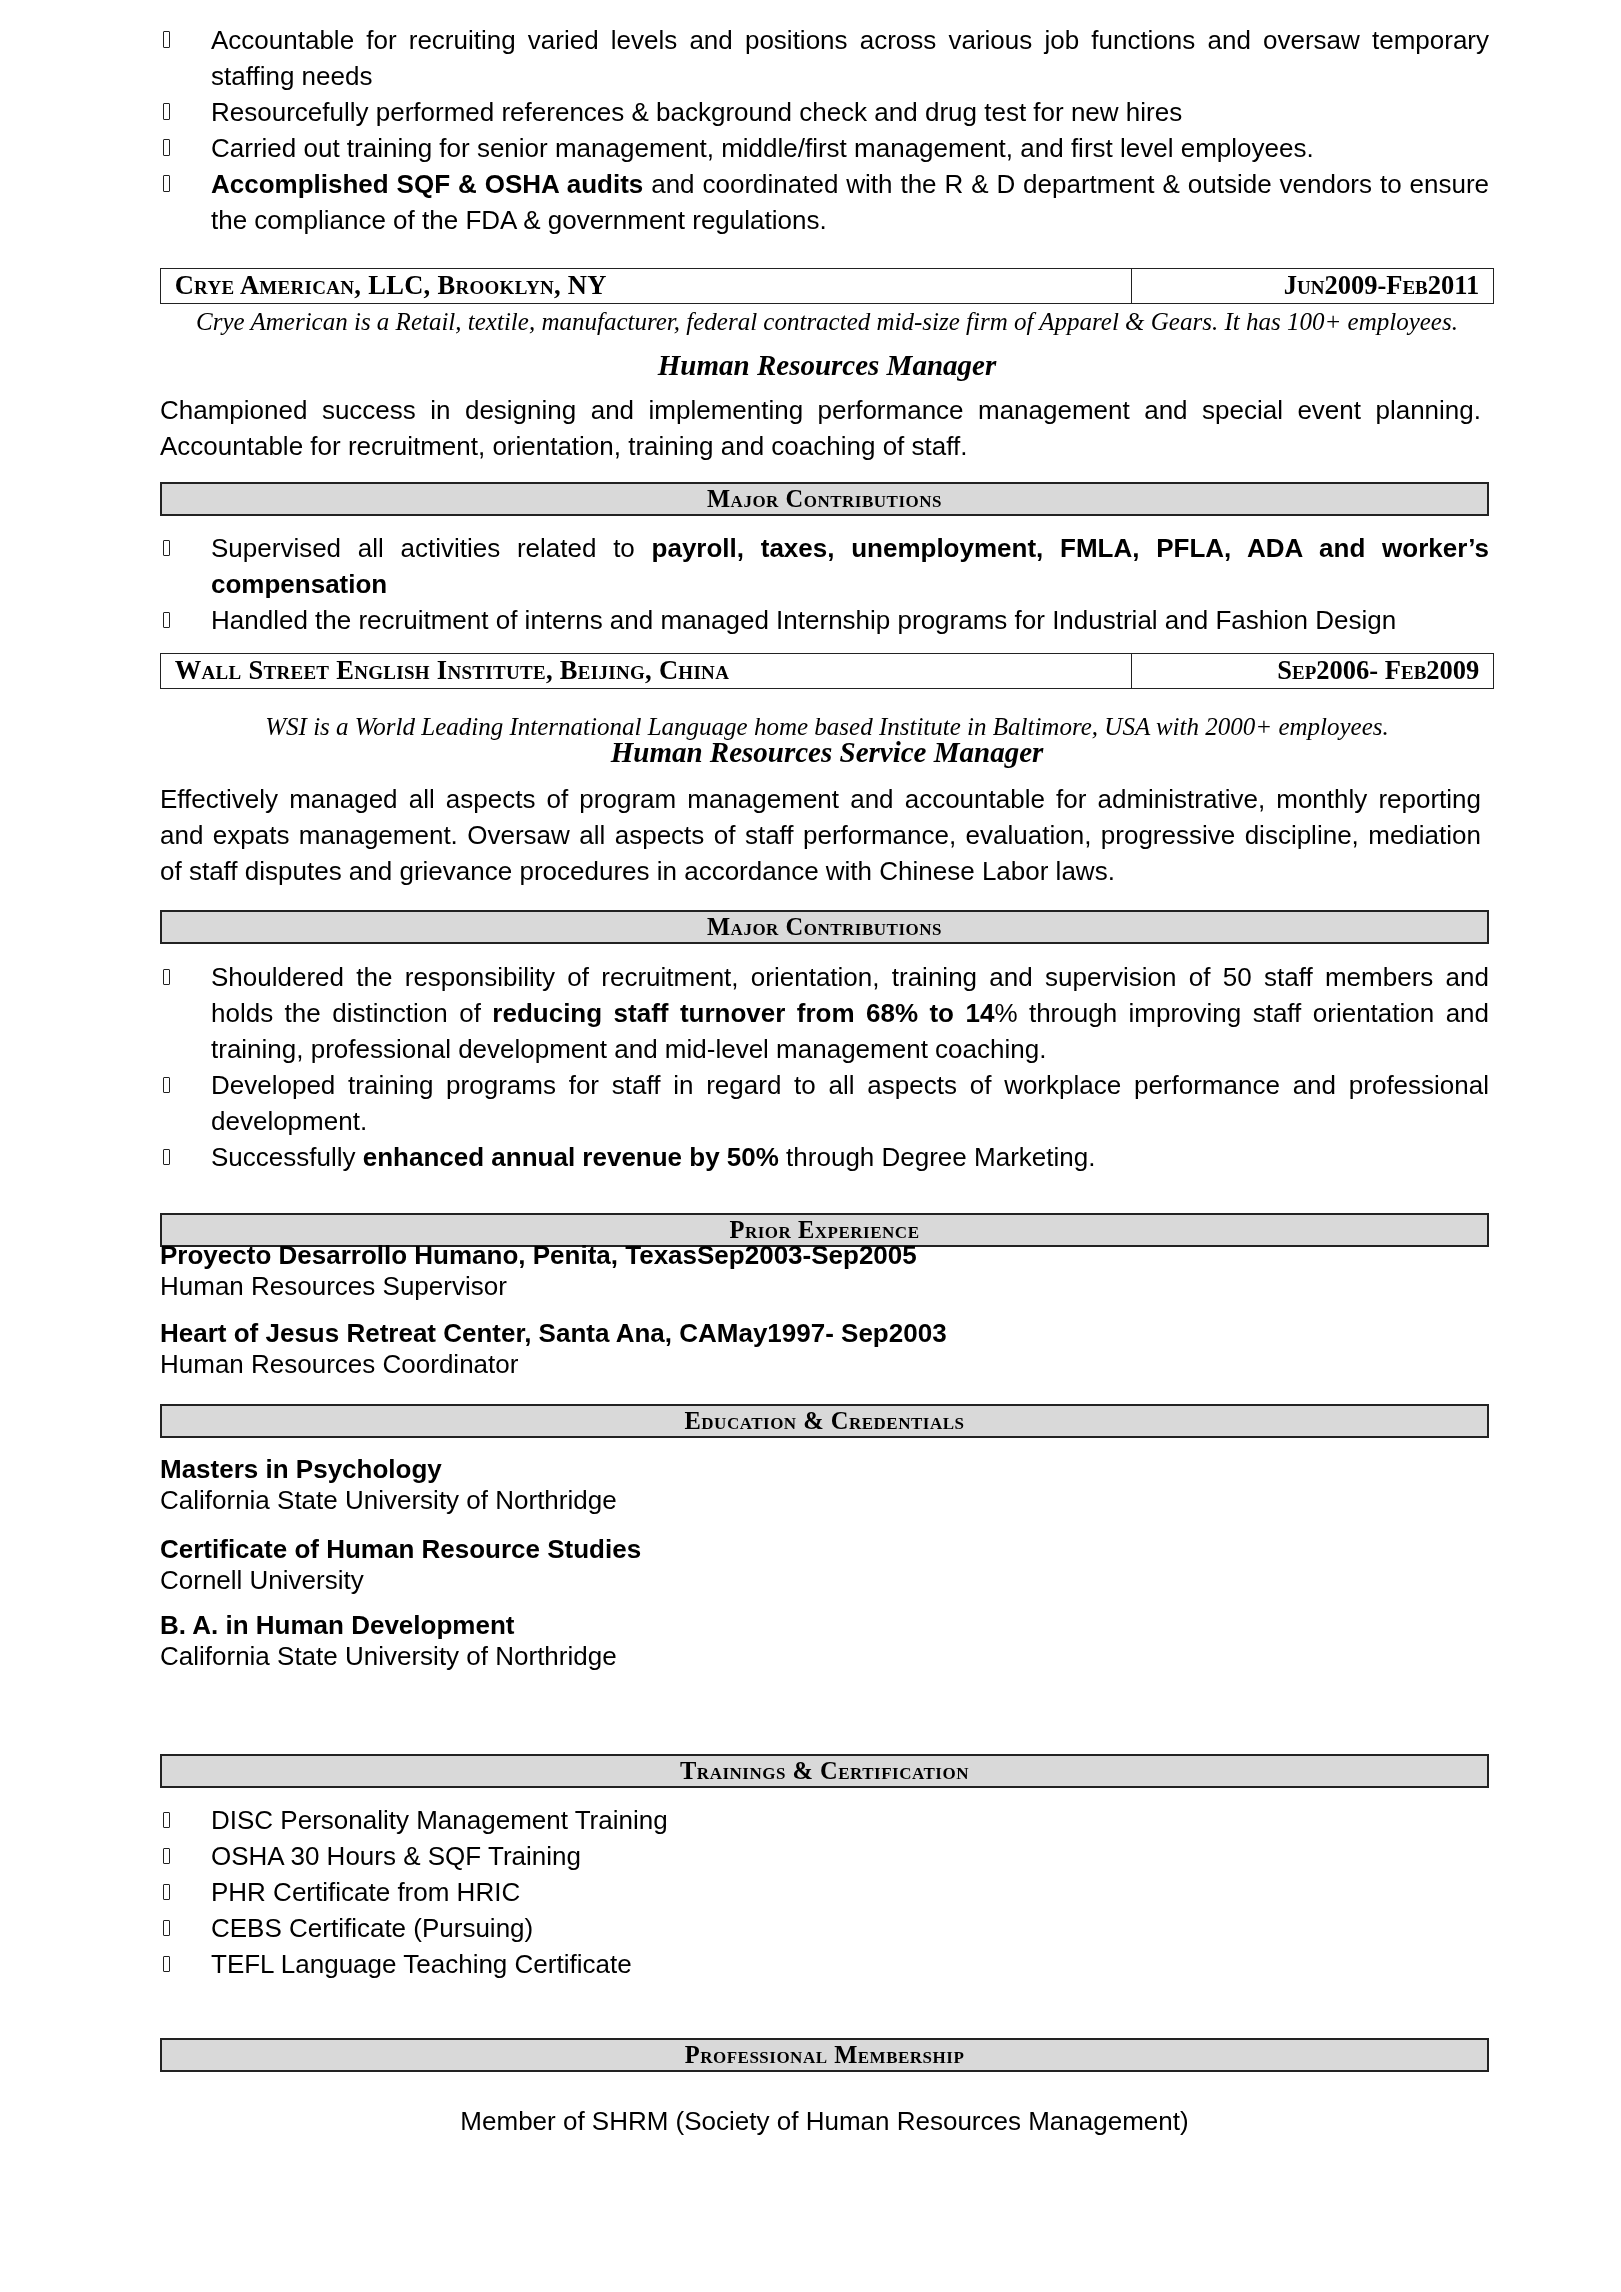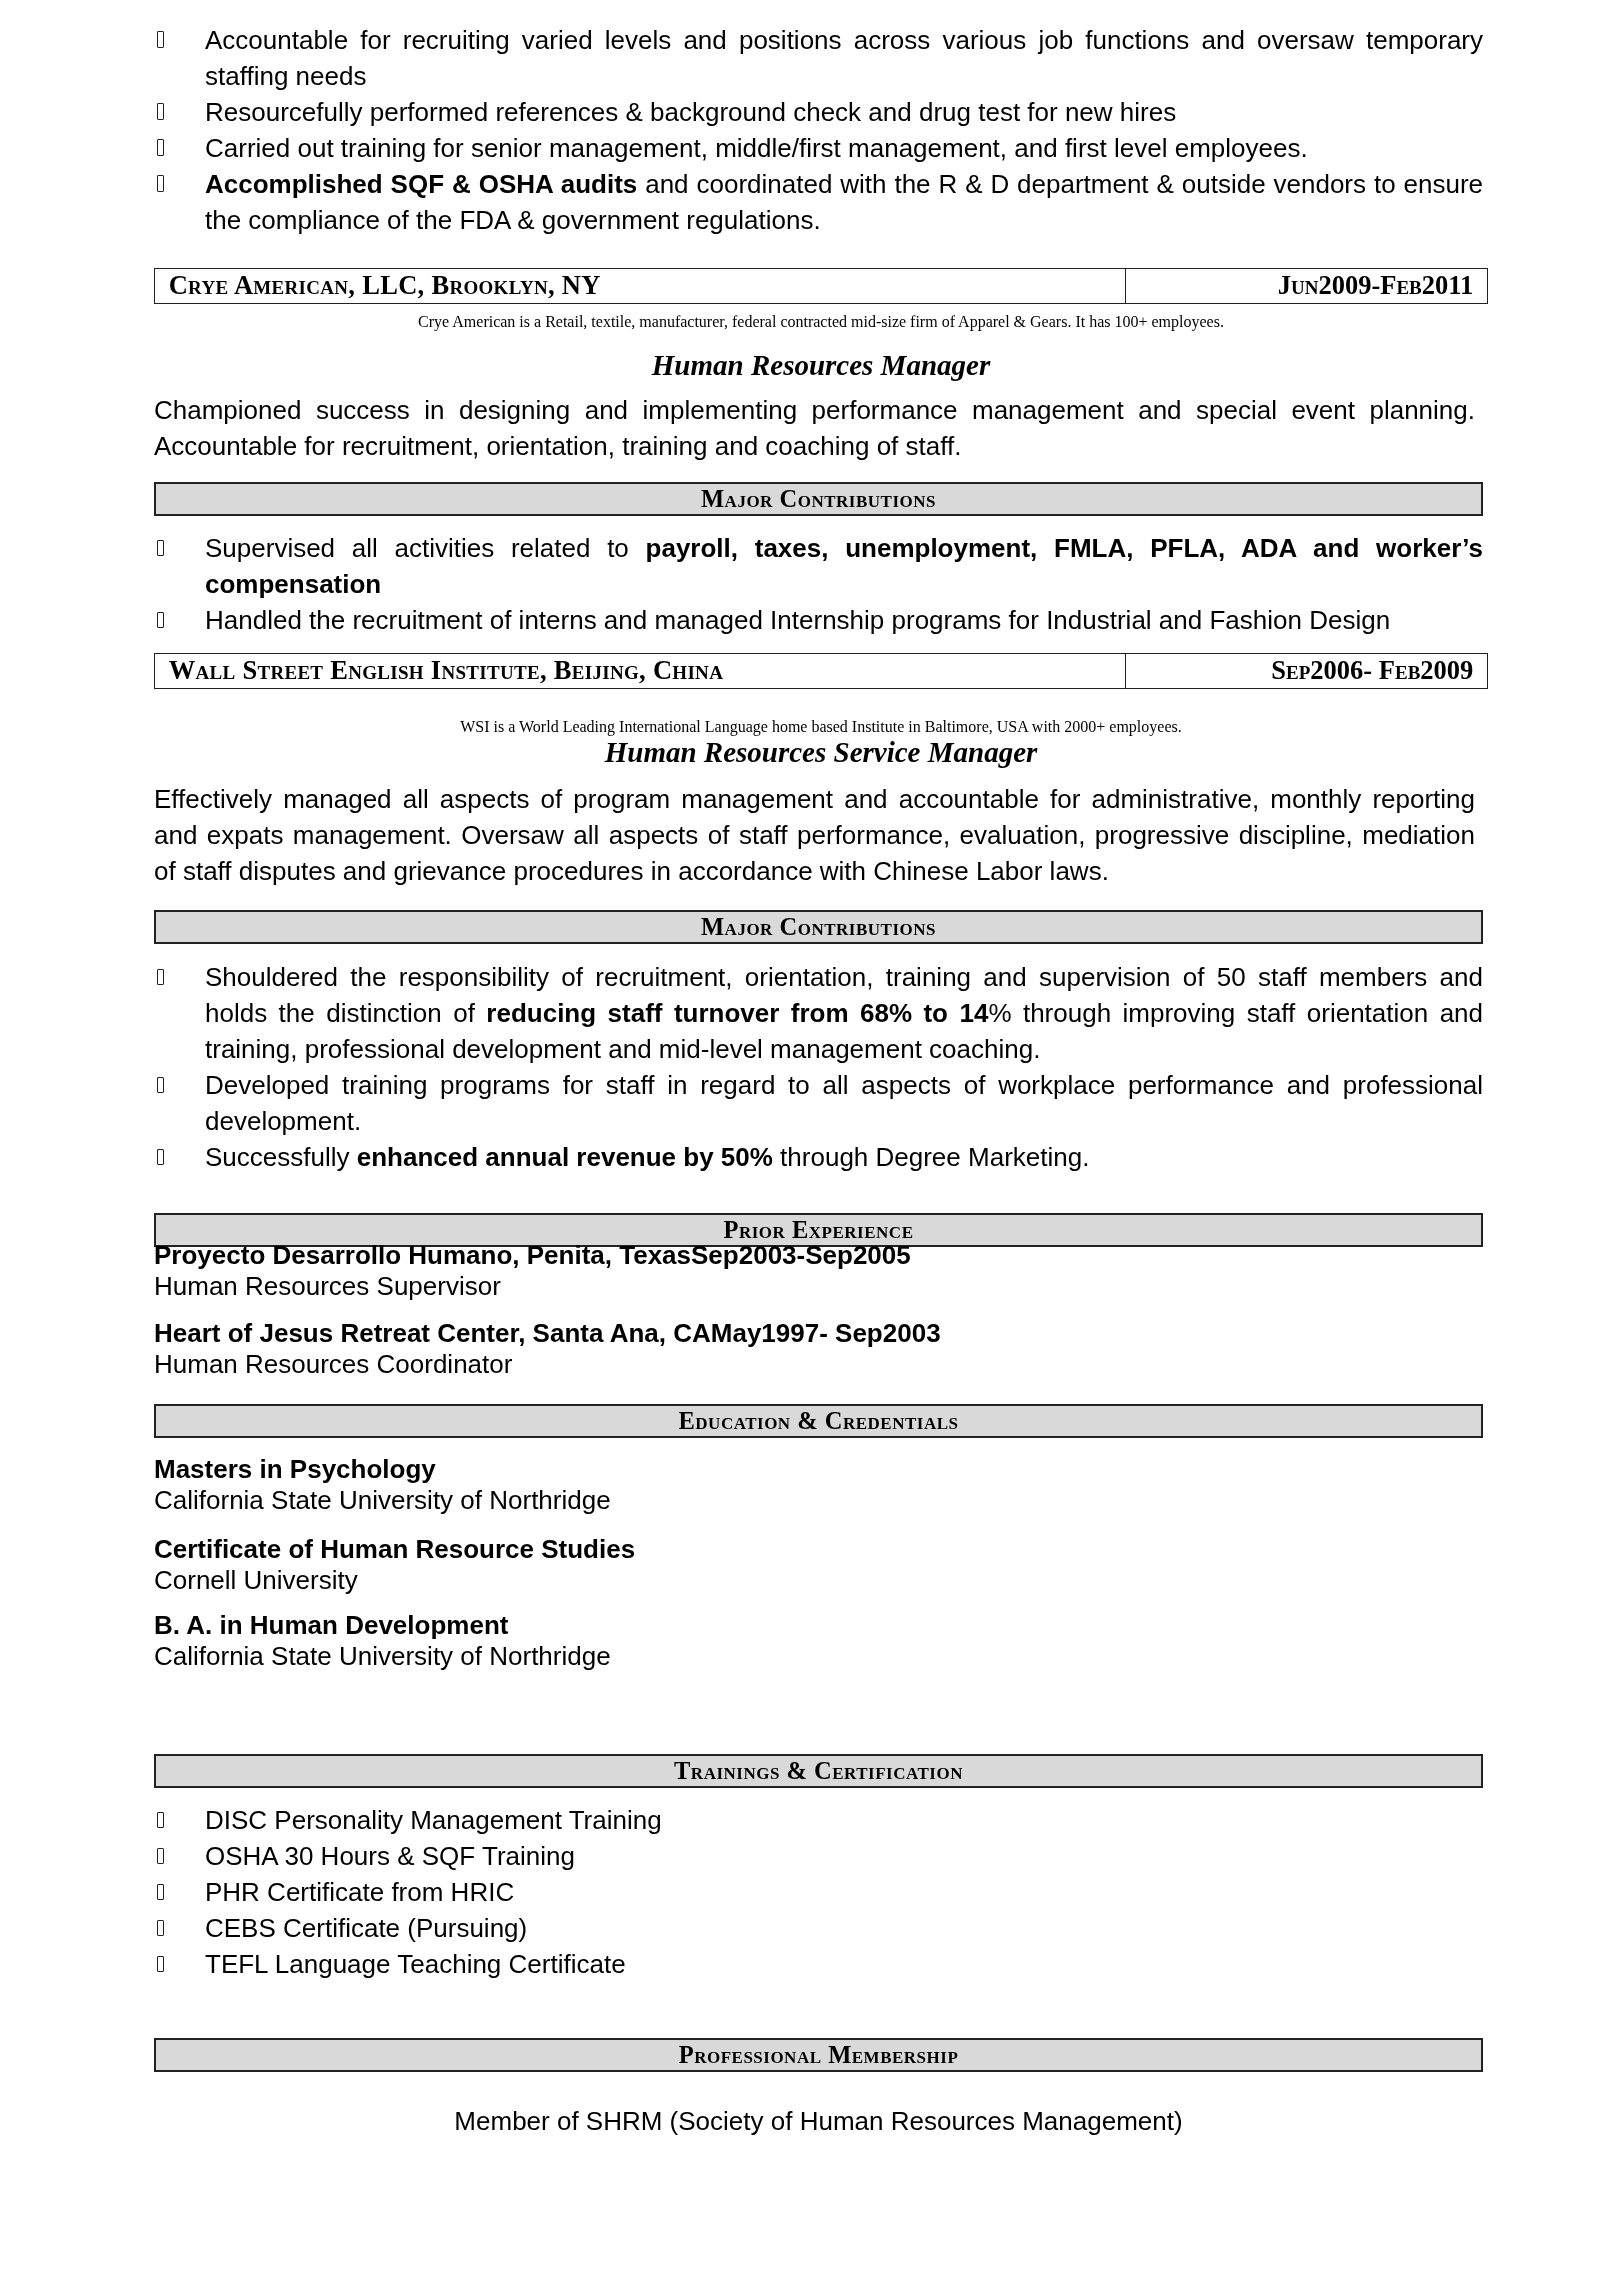--- a/index.html
+++ b/index.html
@@ -1,17 +1,17 @@
 <!DOCTYPE html>
 <html><head>
 <meta charset="utf-8">
 <style>
   html, body { margin: 0; padding: 0; background: #ffffff; }
   body { width: 1621px; height: 2293px; position: relative; overflow: hidden; color: #000; }
-  .page { position: absolute; left: 0; top: 0; width: 1288px; height: 2293px; }
+  .page { position: absolute; left: 6px; top: 0; width: 1288px; height: 2293px; }
   .sans { font-family: "Liberation Sans", sans-serif; font-size: 26px; line-height: 36px; }
 
   ul.bullets { list-style: none; margin: 0; padding: 0; position: absolute; left: 154px; width: 1329px; }
   ul.bullets li { position: relative; padding-left: 51px; text-align: justify; }
   ul.bullets li .bullet { position: absolute; left: 2.9px; top: 0; width: 8.8px; font-size: 0; }
   ul.bullets li .bullet::before {
     content: ""; position: absolute; left: 0; top: 9.8px; width: 6.9px; height: 16.7px;
     border: 1.5px solid #222; box-sizing: border-box; border-radius: 1px;
   }
   ul.bullets li b { font-weight: bold; }
@@ -25,21 +25,21 @@
     font-family: "Liberation Serif", serif; font-weight: bold; font-size: 26.5px; line-height: 33px;
     font-variant: small-caps; letter-spacing: 0.3px;
   }
   .company-table .dates {
     width: 347px; text-align: right; padding-right: 13.7px;
     font-family: "Liberation Serif", serif; font-weight: bold; font-size: 26.5px; line-height: 33px;
     font-variant: small-caps;
   }
   .company-desc {
     position: absolute; left: 154px; width: 1334px; text-align: center;
-    font-family: "Liberation Serif", serif; font-size: 16px; line-height: 29px;
+    font-family: "Liberation Serif", serif; font-style: italic; font-size: 25px; line-height: 29px;
   }
   .role-title {
     position: absolute; left: 154px; width: 1334px; text-align: center;
     font-family: "Liberation Serif", serif; font-style: italic; font-weight: bold; font-size: 29px; line-height: 35px;
   }
   .summary { position: absolute; left: 154px; width: 1321px; text-align: justify; text-align-last: left; }
 
   .section-bar {
     position: absolute; left: 154px; width: 1329px; height: 34px;
     background: #d9d9d9; border: 2px solid #222; box-sizing: border-box;

